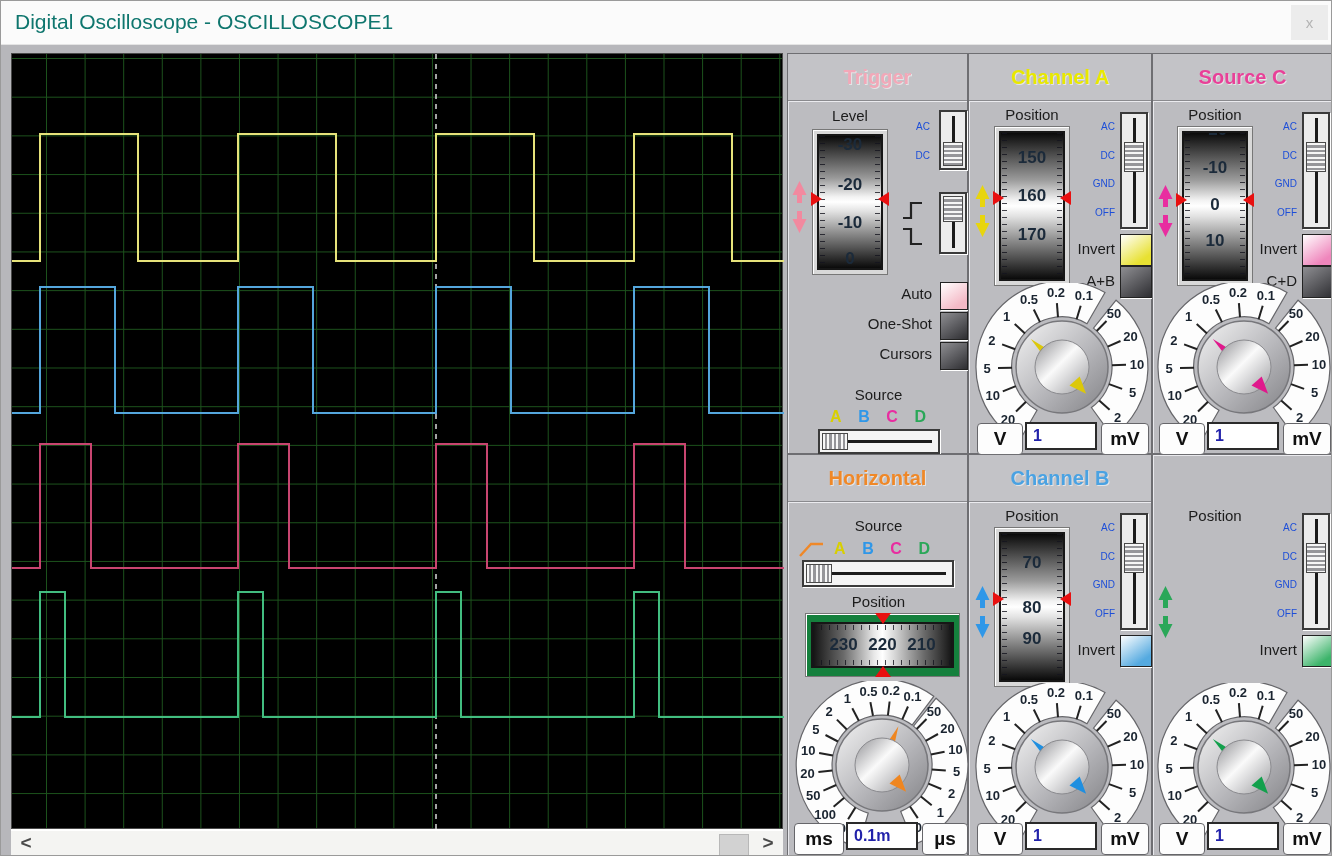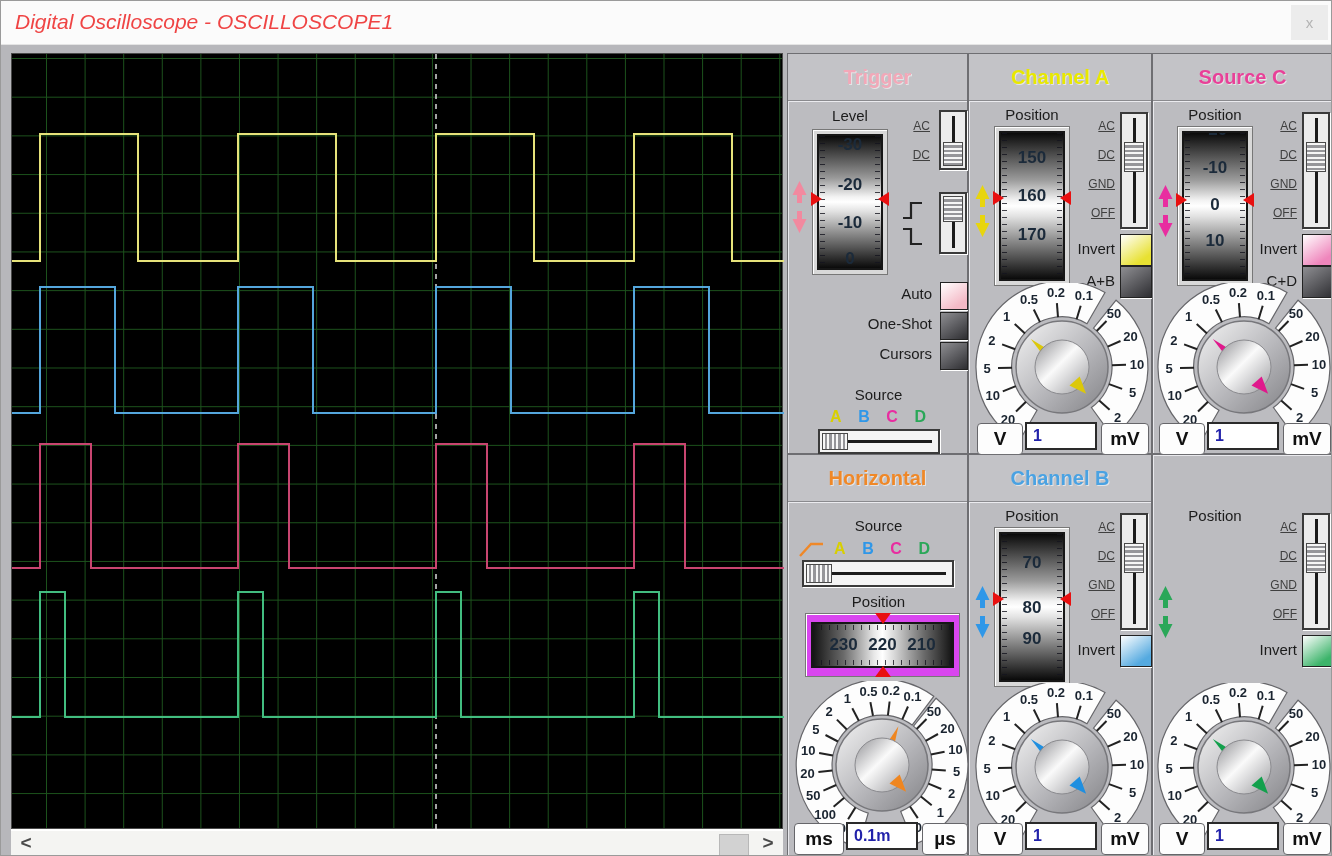--- a/index.html
+++ b/index.html
@@ -1,20 +1,20 @@
 <!DOCTYPE html>
 <html><head>
 <meta charset="utf-8">
 <style>
   html,body{margin:0;padding:0;}
   body{font-family:"Liberation Sans", sans-serif; background:#888;}
   .window{position:relative;width:1332px;height:856px;background:#b7b7bb;overflow:hidden;border:1px solid #9a9a9a;box-sizing:border-box;}
   
   .titlebar{position:absolute;left:0;top:0;width:1332px;height:44px;background:#fbfbfb;border-bottom:1px solid #e4e4e4;box-sizing:border-box;}
-  .titlebar .title{position:absolute;left:14px;top:9px;font-size:21px;color:#ef4444;font-style:italic;}
+  .titlebar .title{position:absolute;left:14px;top:9px;font-size:21px;color:#0f766e;}
   .close-btn{position:absolute;right:5px;top:4px;width:37px;height:35px;background:#ececec;color:#b4b4b4;font-size:15px;display:flex;align-items:center;justify-content:center;}
   
   .scope{position:absolute;left:10px;top:52px;width:772px;height:776px;background:#000;border:1px solid #4a4a4a;box-sizing:border-box;
     background-image:linear-gradient(to right,#1c521c 1px,transparent 1px),linear-gradient(to bottom,#1c521c 1px,transparent 1px);
     background-size:38.6px 38.7px;background-position:34px 4px;}
   .scope svg{position:absolute;left:0;top:0;}
   .scope-scrollbar{position:absolute;left:10px;top:828px;width:772px;height:28px;background:#f4f4f2;border-top:2px solid #fff;box-sizing:border-box;}
   .sb-arrow{position:absolute;top:1px;font-size:19px;font-weight:bold;color:#4a4a4a;width:22px;text-align:center;}
   .sb-left{left:4px;} .sb-right{right:4px;}
   .sb-thumb{position:absolute;left:708px;top:3px;width:28px;height:20px;background:#d2d2d2;border:1px solid #b8b8b8;}
@@ -28,35 +28,35 @@
   .vdial{position:absolute;background:#d8d8d8;border:1px solid #777;box-shadow:inset 1px 1px 0 #fff;padding:4px;box-sizing:border-box;}
   .vdial-strip{position:relative;width:100%;height:100%;overflow:hidden;border:2px solid #161616;box-sizing:border-box;
     background:linear-gradient(180deg,#0a0a0a 0%,#4a4a4a 14%,#9a9a9a 32%,#f2f2f2 46%,#ffffff 50%,#e2e2e2 57%,#8a8a8a 74%,#303030 92%,#0a0a0a 100%);}
   .vdial-strip::before,.vdial-strip::after{content:"";position:absolute;top:0;bottom:0;width:5px;background:repeating-linear-gradient(180deg,rgba(20,20,30,.8) 0 1.5px,transparent 1.5px 7px);}
   .vdial-strip::before{left:1px;} .vdial-strip::after{right:1px;}
   .vdial-num{position:absolute;left:0;right:0;transform:translateY(-50%);text-align:center;font-size:17px;font-weight:bold;color:#1b2a3a;}
   .marker{position:absolute;width:0;height:0;margin-top:-7px;}
   .marker-left{left:-2px;border-top:7px solid transparent;border-bottom:7px solid transparent;border-left:11px solid #e81010;}
   .marker-right{right:-2px;border-top:7px solid transparent;border-bottom:7px solid transparent;border-right:11px solid #e81010;}
   
-  .hdial{position:absolute;background:#d946ef;border:1px solid #777;box-shadow:inset 1px 1px 0 #fff;padding:8px 5px;box-sizing:border-box;}
+  .hdial{position:absolute;background:#15803d;border:1px solid #777;box-shadow:inset 1px 1px 0 #fff;padding:8px 5px;box-sizing:border-box;}
   .hdial-strip{position:relative;width:100%;height:100%;overflow:hidden;border:2px solid #161616;box-sizing:border-box;
     background:linear-gradient(90deg,#141414 0%,#6a6a6a 22%,#e8e8e8 44%,#ffffff 50%,#dadada 58%,#6a6a6a 80%,#141414 100%);}
   .hdial-strip::before,.hdial-strip::after{content:"";position:absolute;left:0;right:0;height:5px;background:repeating-linear-gradient(90deg,rgba(20,20,30,.8) 0 1.5px,transparent 1.5px 8px);}
   .hdial-strip::before{top:1px;} .hdial-strip::after{bottom:1px;}
   .hdial-num{position:absolute;top:50%;transform:translate(-50%,-50%);font-size:17px;font-weight:bold;color:#1b2a3a;}
   .marker-down{position:absolute;top:-1px;width:0;height:0;margin-left:-8px;border-left:8px solid transparent;border-right:8px solid transparent;border-top:11px solid #e81010;}
   .marker-up{position:absolute;bottom:-1px;width:0;height:0;margin-left:-8px;border-left:8px solid transparent;border-right:8px solid transparent;border-bottom:11px solid #e81010;}
   
   .vswitch{position:absolute;background:#ececec;border:2px solid #3a3a3a;box-shadow:1px 1px 0 #fff;box-sizing:border-box;}
   .vswitch .track{position:absolute;left:50%;top:4px;bottom:4px;width:3px;margin-left:-1.5px;background:#1a1a1a;}
   .vswitch .thumb{position:absolute;left:2px;right:2px;background:repeating-linear-gradient(180deg,#f6f6f6 0 2px,#96969a 2px 4.5px);border:1px solid #4a4a4a;box-sizing:border-box;}
   
   .coupling-labels{position:absolute;display:flex;flex-direction:column;align-items:flex-end;}
-  .coupling-labels span{display:flex;align-items:center;font-size:12px;color:#404040;text-decoration:underline;}
+  .coupling-labels span{display:flex;align-items:center;font-size:10px;color:#1d4ed8;}
   
   .pushbtn{position:absolute;border:1px solid #222;background:linear-gradient(145deg,#8e8e92,#2e2e32);box-shadow:1px 1px 0 #fff;}
   
   .hslider{position:absolute;background:#f4f4f4;border:2px solid #3a3a3a;box-shadow:1px 1px 0 #fff;box-sizing:border-box;}
   .hslider .track{position:absolute;left:6px;right:6px;top:50%;height:3px;margin-top:-1.5px;background:#1c1c1c;}
   .hslider .thumb{position:absolute;top:2px;bottom:2px;width:26px;background:repeating-linear-gradient(90deg,#f8f8f8 0 2px,#96969a 2px 4.5px);border:1px solid #4a4a4a;box-sizing:border-box;}
   
   .letters{position:absolute;display:flex;justify-content:space-between;font-size:16px;font-weight:bold;}
   
   .knob-box{position:absolute;}

